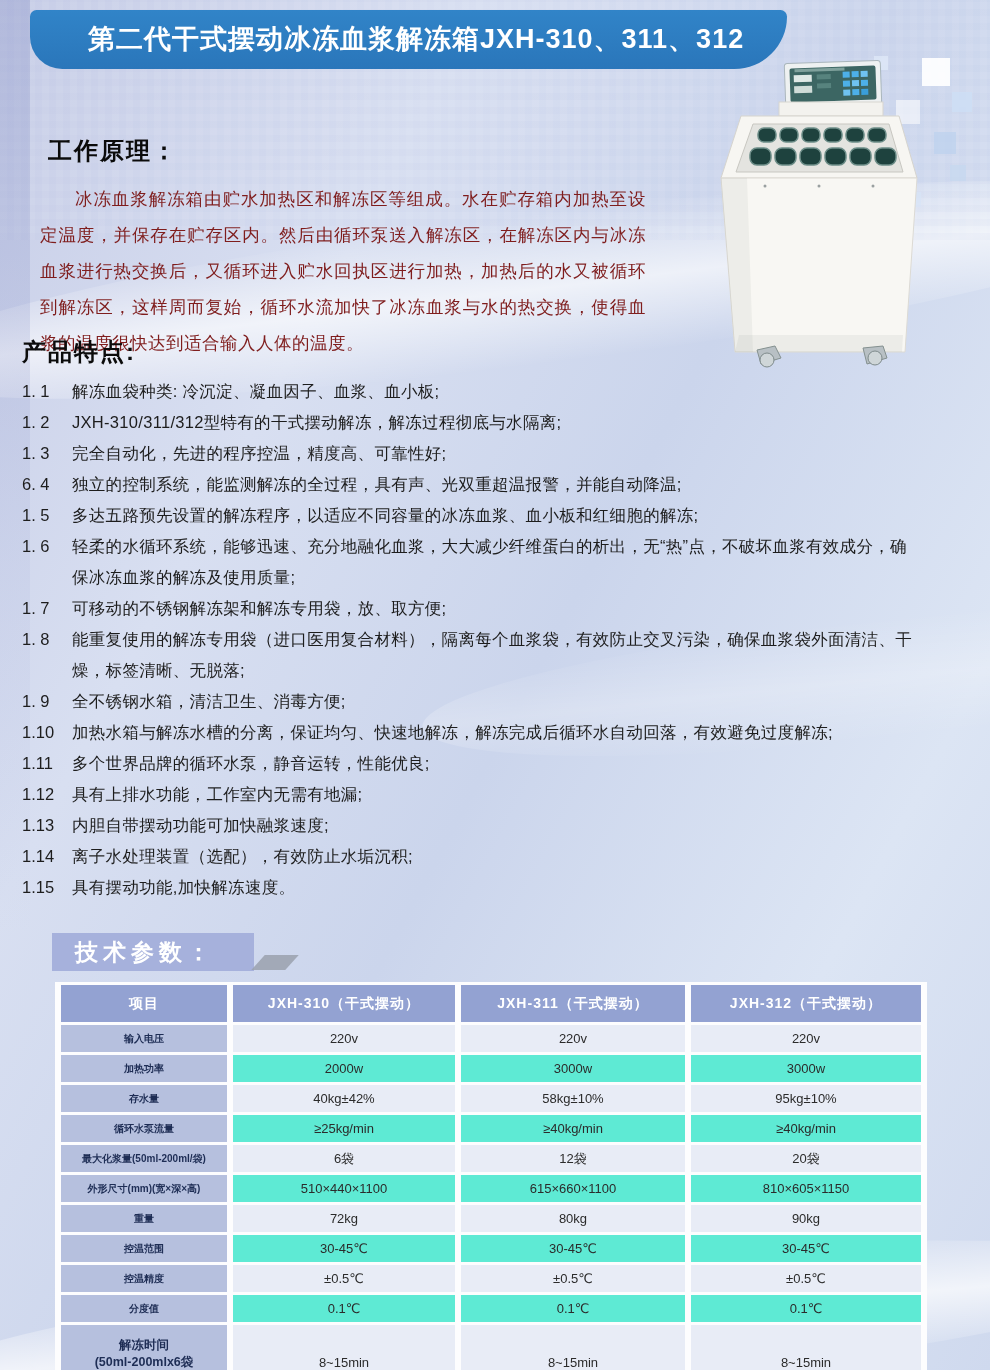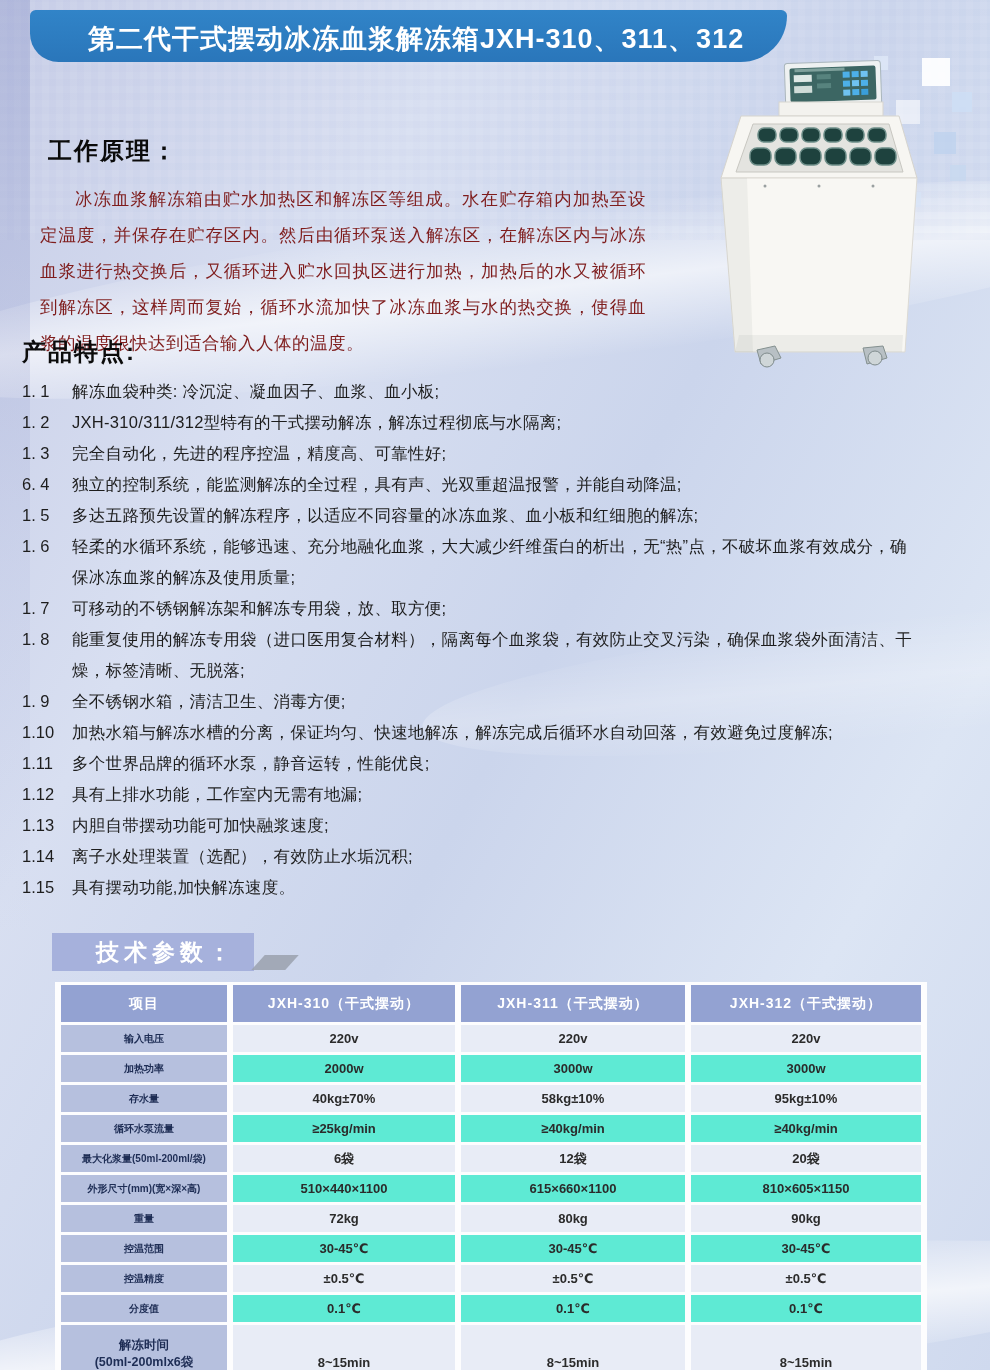--- a/index.html
+++ b/index.html
@@ -18,21 +18,21 @@
     background:linear-gradient(rgba(255,255,255,0),rgba(255,255,255,.5),rgba(255,255,255,0));}
   
   .mosaic{position:absolute;left:0;top:0;width:990px;height:240px;opacity:.45;pointer-events:none;
     background:
       repeating-linear-gradient(90deg,rgba(255,255,255,.14) 0 7px,rgba(255,255,255,0) 7px 14px),
       repeating-linear-gradient(0deg,rgba(173,184,220,.18) 0 7px,rgba(255,255,255,0) 7px 14px);}
   .left-strip{position:absolute;left:0;top:0;width:30px;height:935px;pointer-events:none;
     background:linear-gradient(180deg,rgba(136,146,198,.35),rgba(170,180,220,.18) 60%,rgba(200,208,236,0));}
 
   .title-bar{
-    position:absolute;left:30px;top:10px;width:757px;height:52px;
+    position:absolute;left:30px;top:10px;width:757px;height:59px;
     background:linear-gradient(180deg,#3184c8,#2a76ba);
     border-radius:8px 8px 65px 40px;
     color:#ffffff;font-weight:bold;font-size:27px;line-height:59px;
     padding-left:58px;box-sizing:border-box;letter-spacing:1px;white-space:nowrap;
   }
 
   .section-heading{font-weight:bold;color:#0b0b0b;font-size:24px;letter-spacing:2px;margin:0;}
 
   .principle{position:absolute;left:40px;top:108px;width:606px;}
   .principle .section-heading{margin-left:8px;margin-top:27px;}
@@ -43,33 +43,33 @@
 
   .features{position:absolute;left:22px;top:336px;width:898px;}
   .features .section-heading{margin-bottom:8px;}
   .feature-item{display:flex;line-height:31px;font-size:16.5px;color:#1d1d1d;}
   .feature-no{flex:0 0 50px;color:#1d1d1d;}
   .feature-text{flex:1;letter-spacing:.3px;}
 
   .spec-band{
     position:absolute;left:52px;top:933px;width:202px;height:38px;
     background:#a6b1dc;color:#ffffff;font-weight:bold;font-size:23px;
-    line-height:38px;letter-spacing:5px;padding-left:44px;box-sizing:border-box;white-space:nowrap;
+    line-height:38px;letter-spacing:5px;padding-left:23px;box-sizing:border-box;white-space:nowrap;
   }
   .band-tail{
     position:absolute;left:258px;top:955px;width:34px;height:15px;
     background:#9aa1ad;transform:skewX(-42deg);opacity:.85;
   }
 
   .spec-table{
     position:absolute;left:55px;top:982px;
     border-collapse:separate;border-spacing:6px 3px;background:#fdfdfe;
     table-layout:fixed;
   }
-  .spec-table th,.spec-table td{padding:0 4px;text-align:center;vertical-align:middle;font-weight:bold;}
+  .spec-table th,.spec-table td{padding:0 4px;text-align:center;vertical-align:middle;}
   .spec-table thead th{
     background:#93a2d2;color:#ffffff;font-size:14px;font-weight:bold;height:37px;letter-spacing:1px;
   }
   .spec-table tbody th{
     background:#b6c0de;color:#1e2d55;font-size:10px;font-weight:bold;height:27px;
   }
   .spec-table tbody td{font-size:13px;color:#2b2b2b;height:27px;}
   .spec-table tr.row-light td{background:#e8ecf6;}
   .spec-table tr.row-gray  td{background:#5eead4;}
   .spec-table tr.row-tall th{white-space:pre-line;line-height:17px;height:74px;font-size:12.5px;}
@@ -256,21 +256,21 @@
         <td>220v</td>
       </tr>
       <tr class="row-gray">
         <th>加热功率</th>
         <td>2000w</td>
         <td>3000w</td>
         <td>3000w</td>
       </tr>
       <tr class="row-light">
         <th>存水量</th>
-        <td>40kg±70%</td>
+        <td>40kg±42%</td>
         <td>58kg±10%</td>
         <td>95kg±10%</td>
       </tr>
       <tr class="row-gray">
         <th>循环水泵流量</th>
         <td>≥25kg/min</td>
         <td>≥40kg/min</td>
         <td>≥40kg/min</td>
       </tr>
       <tr class="row-light">

